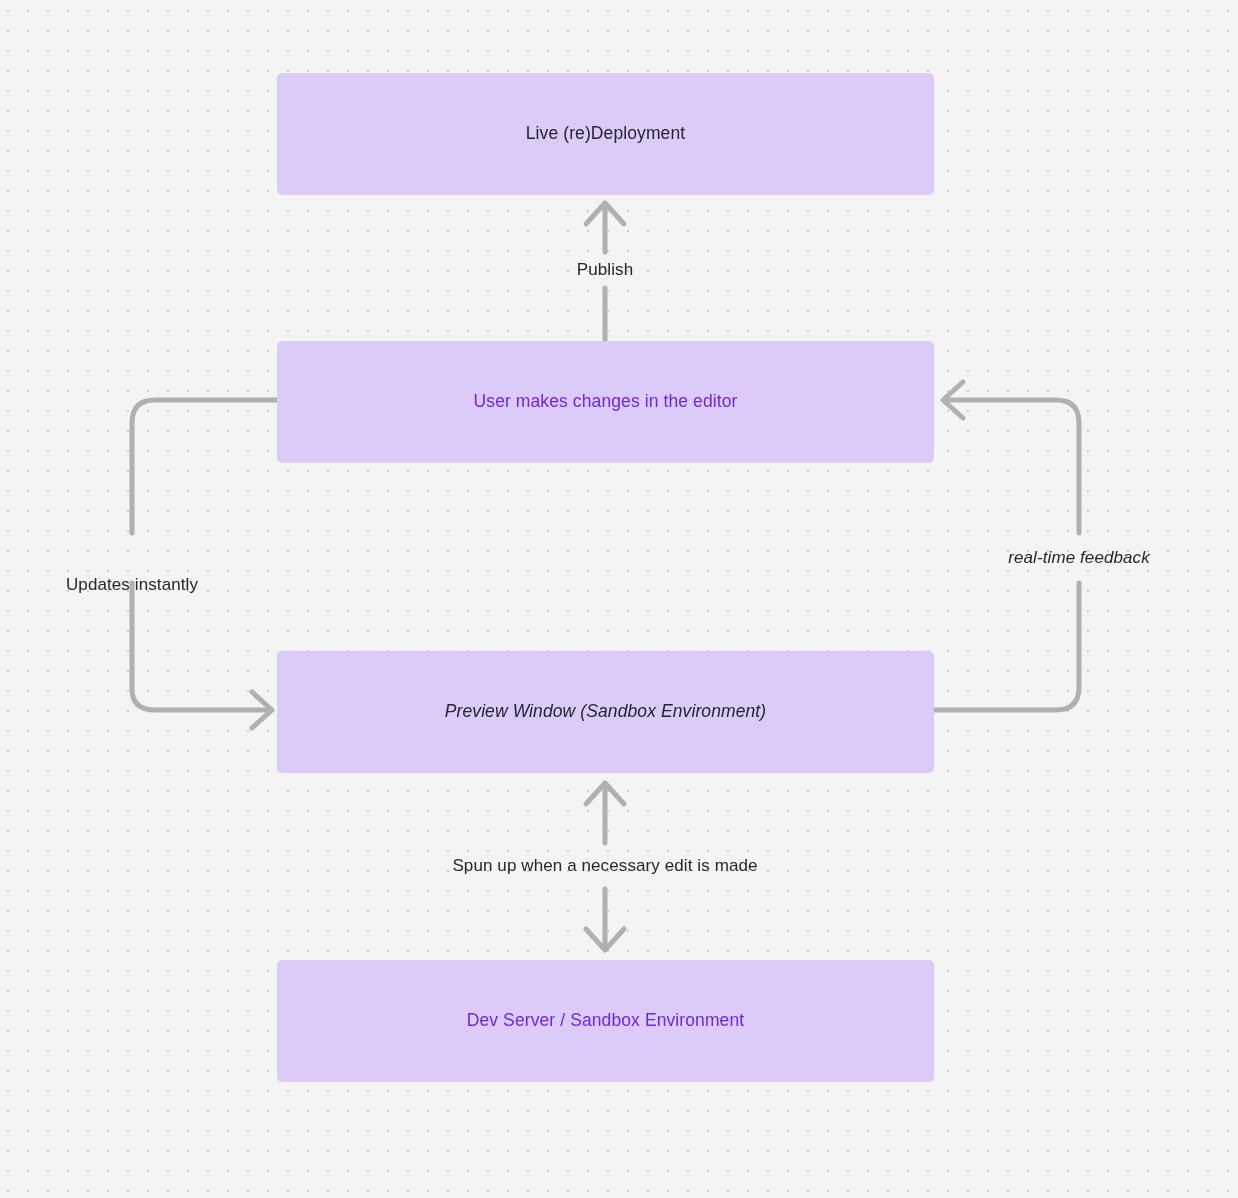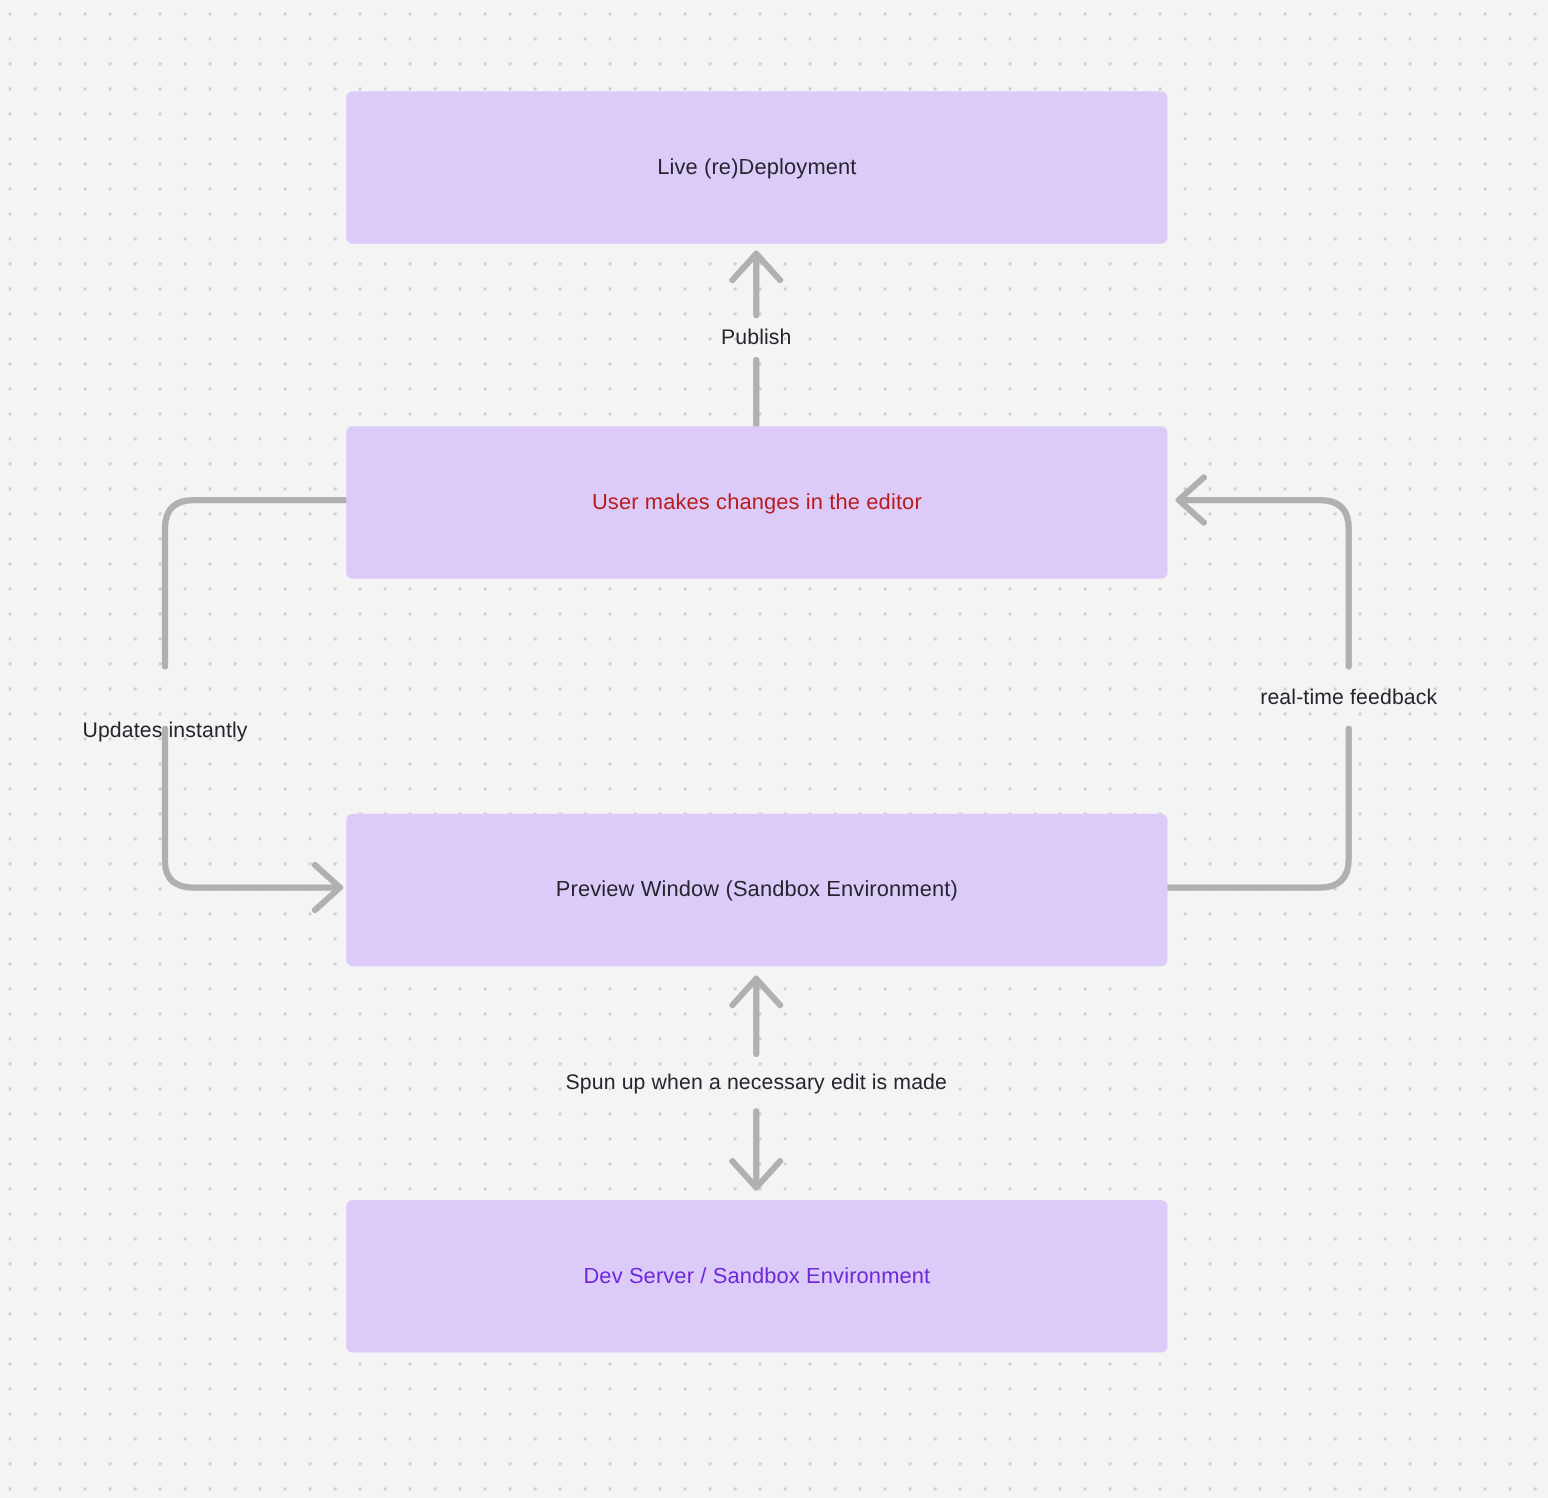--- a/index.html
+++ b/index.html
@@ -83,28 +83,28 @@
       <path d="M 605 843 L 605 786" stroke="#b0b0b0" stroke-width="5" fill="none" stroke-linecap="round"></path>
       <path d="M 586 804 L 605 783 L 624 804" stroke="#b0b0b0" stroke-width="5" fill="none" stroke-linecap="round" stroke-linejoin="round"></path>
       <path d="M 605 889 L 605 947" stroke="#b0b0b0" stroke-width="5" fill="none" stroke-linecap="round"></path>
       <path d="M 586 929 L 605 950 L 624 929" stroke="#b0b0b0" stroke-width="5" fill="none" stroke-linecap="round" stroke-linejoin="round"></path>
     </g>
   </svg>
 
   <div class="node" id="node-0" style="left: 277px; top: 73px; width: 657px; height: 122px; background: rgb(220, 203, 249); color: rgb(37, 37, 46);">
     <span>Live (re)Deployment</span>
   </div>
-  <div class="node" id="node-1" style="left: 277px; top: 341px; width: 657px; height: 122px; background: rgb(220, 203, 249); color: #b91c1c; text-align: right;">
+  <div class="node" id="node-1" style="left: 277px; top: 341px; width: 657px; height: 122px; background: rgb(220, 203, 249); color: #6d28d9; text-align: right;">
     <span>User makes changes in the editor</span>
   </div>
-  <div class="node" id="node-2" style="left: 277px; top: 651px; width: 657px; height: 122px; background: rgb(220, 203, 249); color: rgb(37, 37, 46);">
+  <div class="node" id="node-2" style="left: 277px; top: 651px; width: 657px; height: 122px; background: rgb(220, 203, 249); color: rgb(37, 37, 46); font-style: italic;">
     <span>Preview Window (Sandbox Environment)</span>
   </div>
   <div class="node" id="node-3" style="left: 277px; top: 960px; width: 657px; height: 122px; background: rgb(220, 203, 249); color: #6d28d9;">
     <span>Dev Server / Sandbox Environment</span>
   </div>
 
   <div class="edge-label" id="elabel-0" style="left: 605px; top: 270px; color: rgb(37, 37, 46);">Publish</div>
   <div class="edge-label" id="elabel-1" style="left: 132px; top: 558px; color: rgb(37, 37, 46); margin-top: 27px;">Updates instantly</div>
-  <div class="edge-label" id="elabel-2" style="left: 1079px; top: 558px; color: rgb(37, 37, 46);">real-time feedback</div>
+  <div class="edge-label" id="elabel-2" style="left: 1079px; top: 558px; color: rgb(37, 37, 46); font-style: italic;">real-time feedback</div>
   <div class="edge-label" id="elabel-3" style="left: 605px; top: 866px; color: rgb(37, 37, 46);">Spun up when a necessary edit is made</div>
 
 </div>
 
 </body></html>

